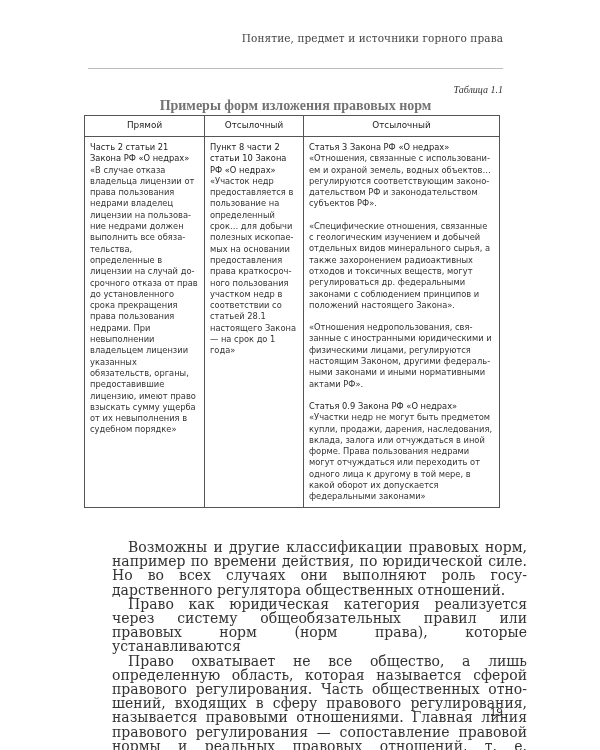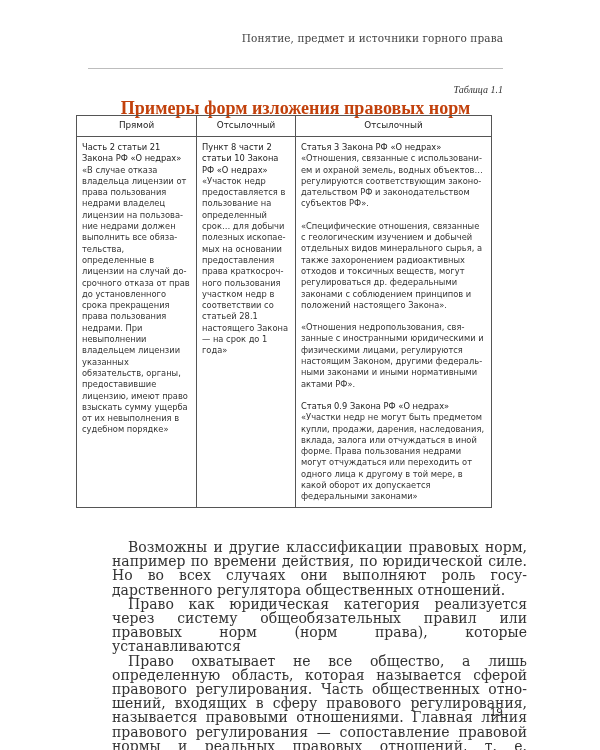--- a/index.html
+++ b/index.html
@@ -15,24 +15,24 @@
   .head-rule {
     position: absolute; left: 88px; width: 415px; top: 68px; height: 0;
     border-top: 1px solid #bdbdbd;
   }
   .table-label {
     position: absolute; right: 97px; top: 84px;
     font-family: "Liberation Serif", serif; font-style: italic; font-size: 10px; color: #333;
   }
   .table-title {
     position: absolute; left: 88px; width: 415px; top: 98px; text-align: center;
-    font-family: "Liberation Serif", serif; font-weight: bold; font-size: 18px; color: #c2410c;
+    font-family: "Liberation Serif", serif; font-weight: bold; font-size: 14px; color: #737373;
   }
   table.norms {
-    position: absolute; left: 76px; top: 115px; width: 415px; height: 316px;
+    position: absolute; left: 84px; top: 115px; width: 415px; height: 316px;
     border-collapse: collapse; table-layout: fixed;
     font-family: "DejaVu Sans", sans-serif; font-size: 8.3px; line-height: 11.3px; color: #333;
   }
   table.norms th, table.norms td { border: 1px solid #555; vertical-align: top; }
   table.norms th {
     font-weight: normal; font-size: 8.8px; height: 20px; padding: 0; vertical-align: middle;
     text-align: center; color: #222;
   }
   table.norms td { padding: 5px 5px 4px 5px; }
   .ref { font-weight: normal; color: #222; display: block; }

